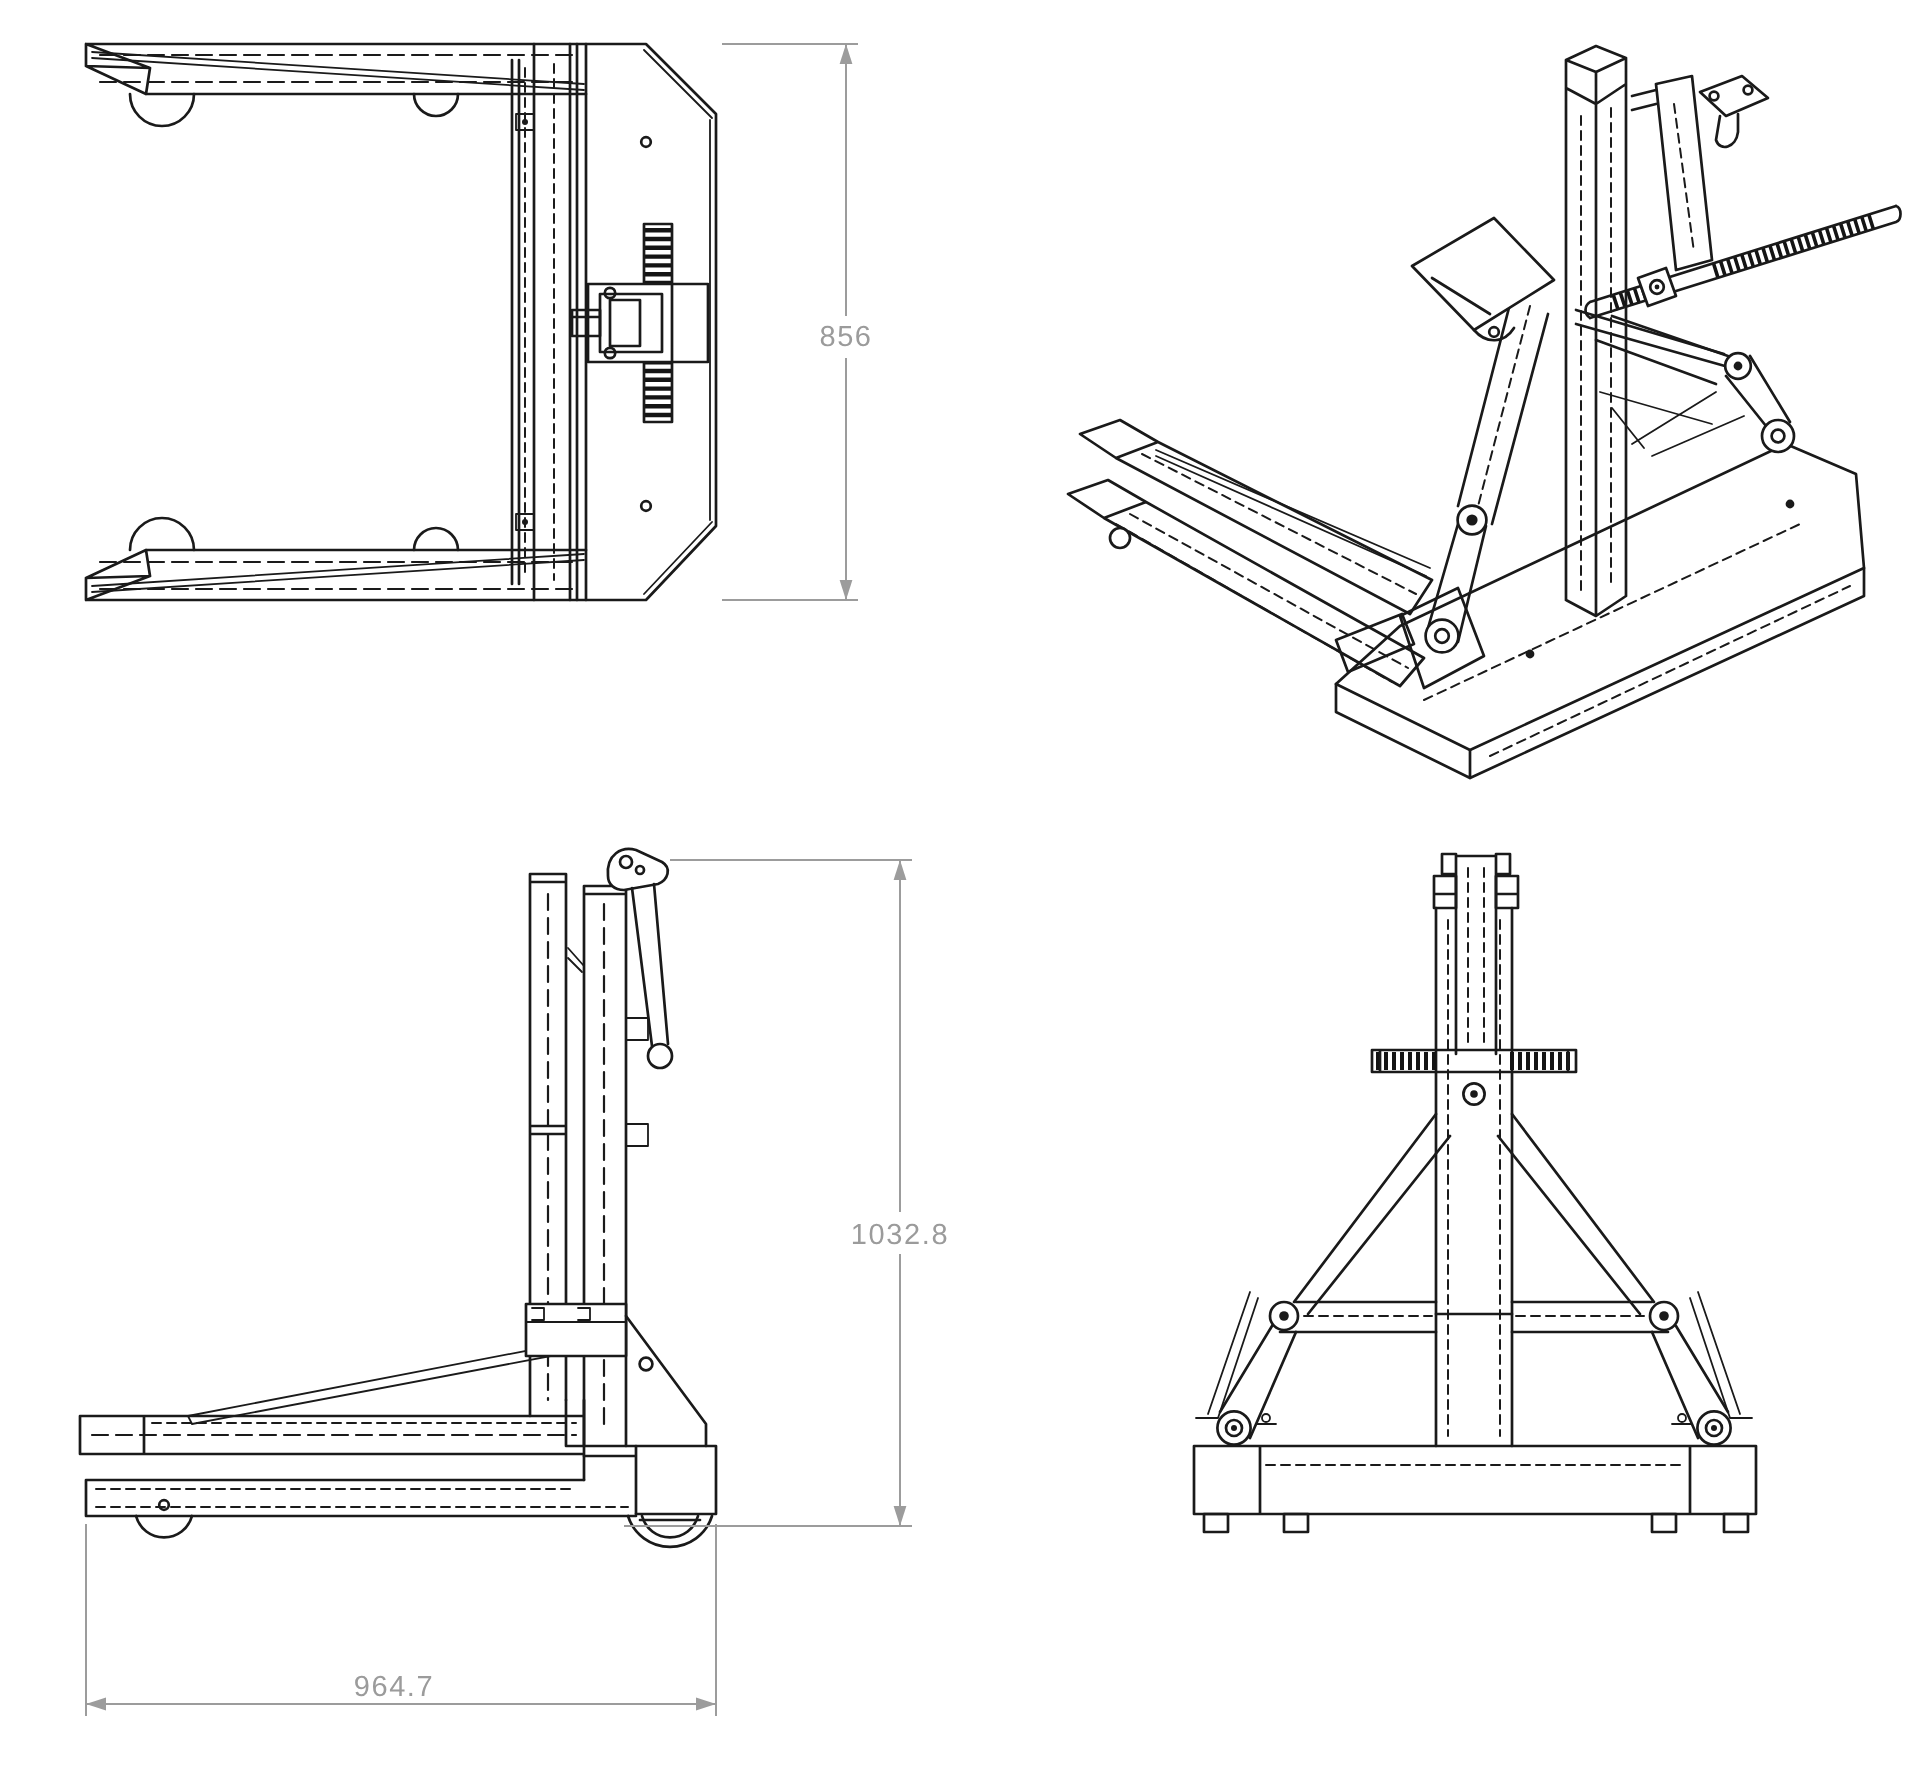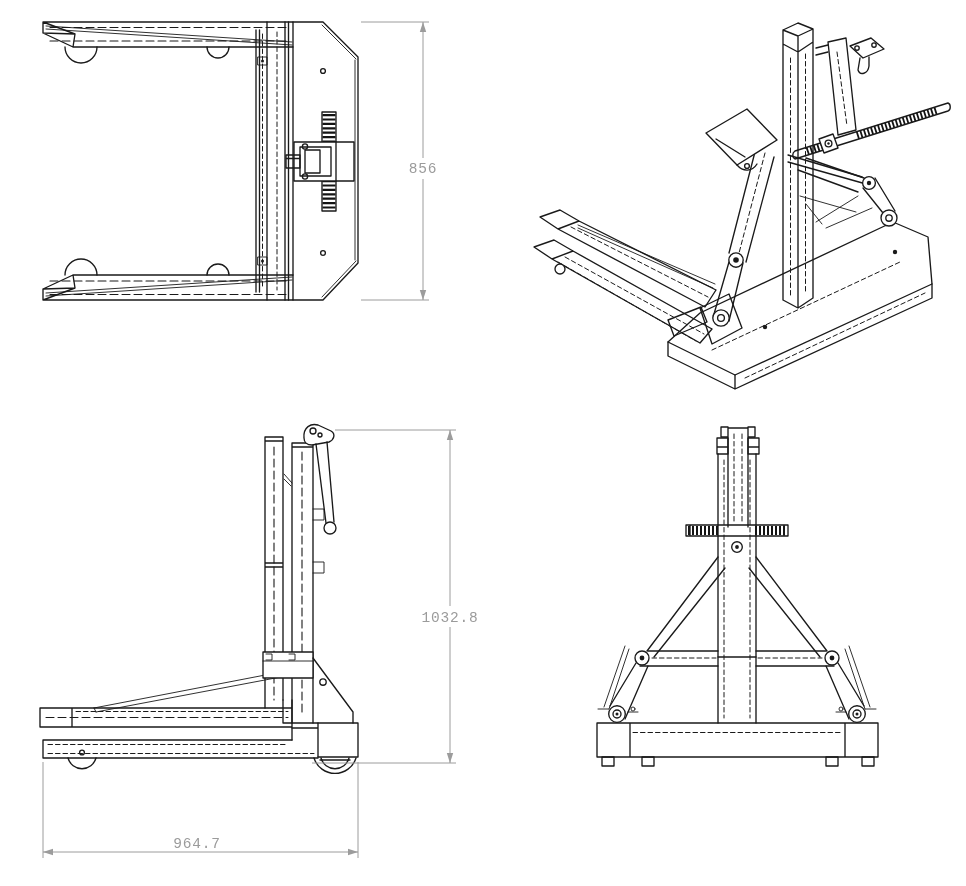--- a/index.html
+++ b/index.html
@@ -1,17 +1,17 @@
 <!DOCTYPE html>
 <html><head>
 <meta charset="utf-8">
 <style>
   html,body { margin:0; padding:0; background:#ffffff; }
   #canvas { position:relative; width:966px; height:886px; background:#ffffff; overflow:hidden;
-            font-family:Liberation Mono, monospace; }
+            font-family:Liberation Sans, sans-serif; }
   svg { position:absolute; inset:0; }
   .s   { stroke:#1a1a1a; fill:none; stroke-width:1.35; stroke-linecap:round; stroke-linejoin:round; }
   .sf  { stroke:#1a1a1a; fill:#ffffff; stroke-width:1.35; stroke-linejoin:round; }
   .thin{ stroke-width:0.9; }
   .dash{ stroke-dasharray:8,4; stroke-width:1.1; }
   .dsm { stroke-dasharray:4.5,3; stroke-width:1; }
   .teeth  { stroke:#141414; stroke-width:13; stroke-dasharray:2.2,2.2; fill:none; }
   .teeth2 { stroke:#141414; stroke-width:9;  stroke-dasharray:2,2;   fill:none; }
   .teeth3 { stroke:#141414; stroke-width:8;  stroke-dasharray:1.8,1.9; fill:none; }
   .dim  { stroke:#9c9c9c; stroke-width:1; fill:none; }

